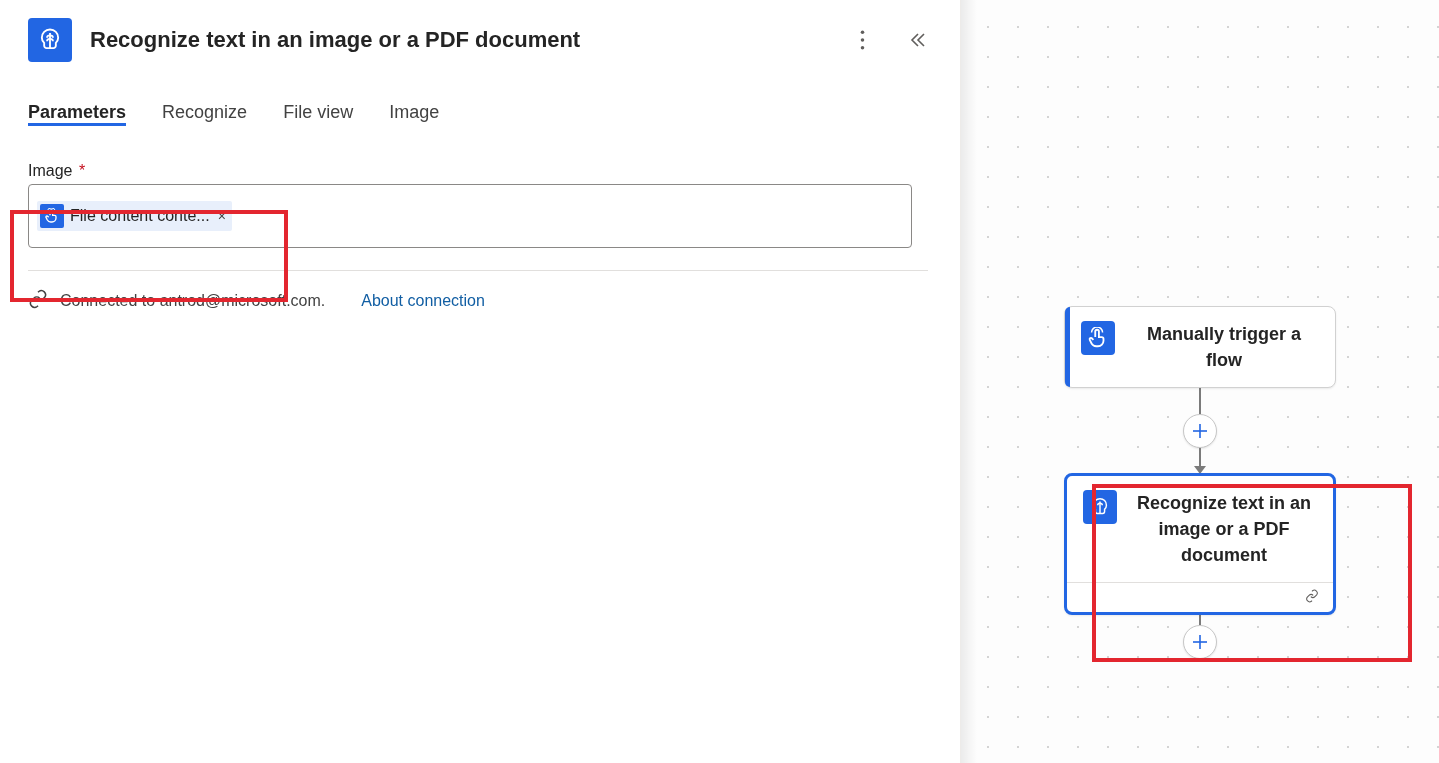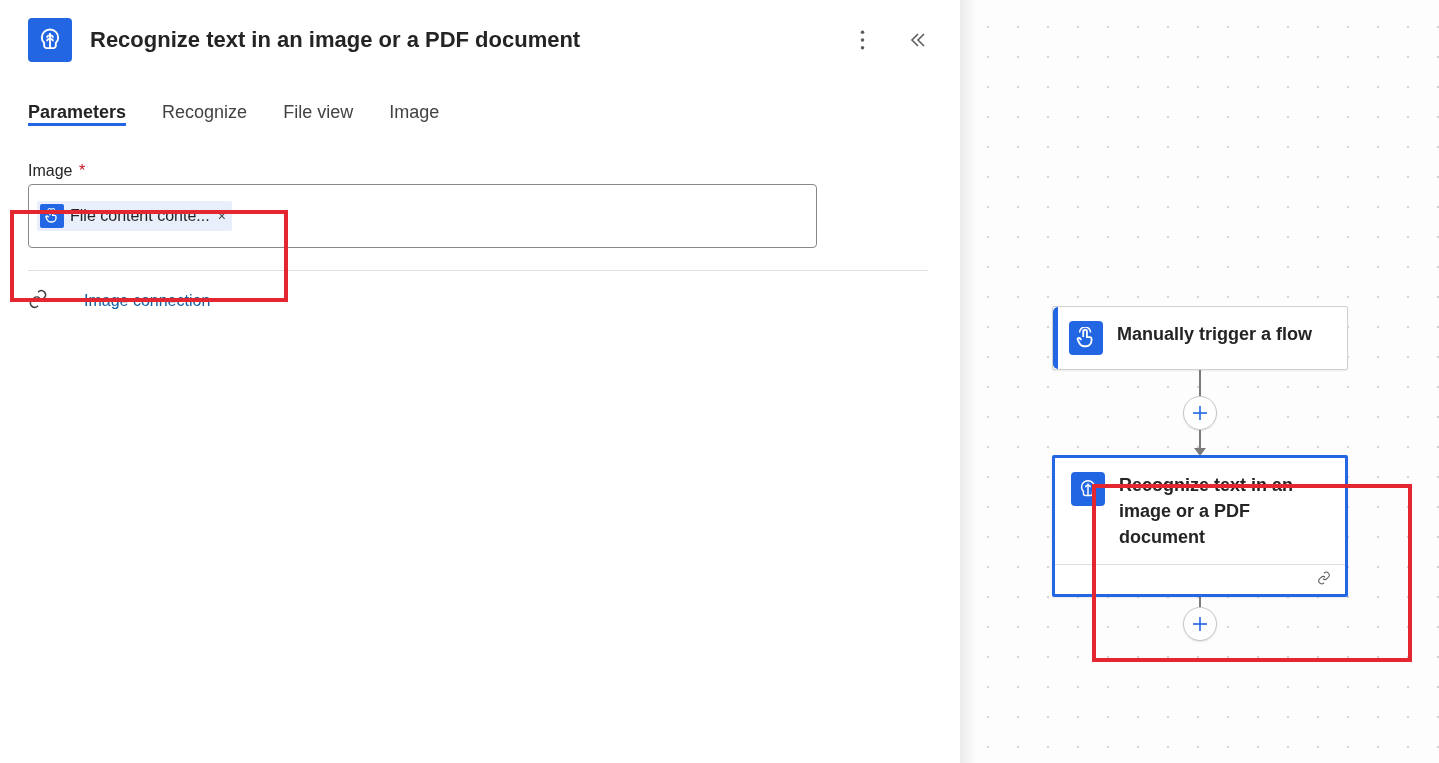--- a/index.html
+++ b/index.html
@@ -83,21 +83,21 @@
       display: block;
     }
     .field-label .req { color: #C40E1D; margin-left: 2px; }
 
     .input-box {
       border: 1px solid #8A8886;
       border-radius: 4px;
       min-height: 46px;
       padding: 16px 8px;
       display: flex; align-items: center;
-      width: 789px;
+      width: 884px;
     }
 
     .token {
       display: inline-flex; align-items: center;
       background: #E8EFFB;
       border-radius: 2px;
       padding: 3px 6px 3px 3px;
       gap: 6px;
       font-size: 16px;
       color: #242424;
@@ -140,26 +140,27 @@
     }
 
     .flow-col {
       position: absolute;
       left: 50%; transform: translateX(-50%);
       top: 306px;
       display: flex; flex-direction: column; align-items: center;
     }
 
     .node {
-      width: 296px;
+      width: 272px;
       background: #fff;
       border: 1px solid #D1D1D1;
-      border-radius: 2px;
+      border-radius: 8px;
       box-shadow: 0 1px 2px rgba(0,0,0,0.08);
       position: relative;
+      text-align: center;
     }
     .node .accent-bar {
       position: absolute; left: 0; top: 0; bottom: 0; width: 5px;
       background: #2266E3; border-radius: 6px 0 0 6px;
     }
     .node-body {
       padding: 14px 16px 14px 16px;
       display: flex; gap: 14px; align-items: flex-start;
     }
     .node-icon {
@@ -266,21 +267,22 @@
 
     <div class="divider"></div>
 
     <div class="conn-row">
       <span class="link-icon">
         <svg width="20" height="20" viewBox="0 0 24 24" fill="none" stroke="#424242" stroke-width="1.8">
           <path d="M10 13a5 5 0 0 0 7 0l3-3a5 5 0 0 0-7-7l-1 1"></path>
           <path d="M14 11a5 5 0 0 0-7 0l-3 3a5 5 0 0 0 7 7l1-1"></path>
         </svg>
       </span>
-      <span class="change-link">Image connection</span>
+      <span>Connected to antrod@microsoft.com.</span>
+      <span class="change-link">About connection</span>
     </div>
   </div>
 
   <div class="highlight-box highlight-image-field"></div>
 </div>
 
 <div class="canvas">
   <div class="flow-col">
 
     <div class="node">

